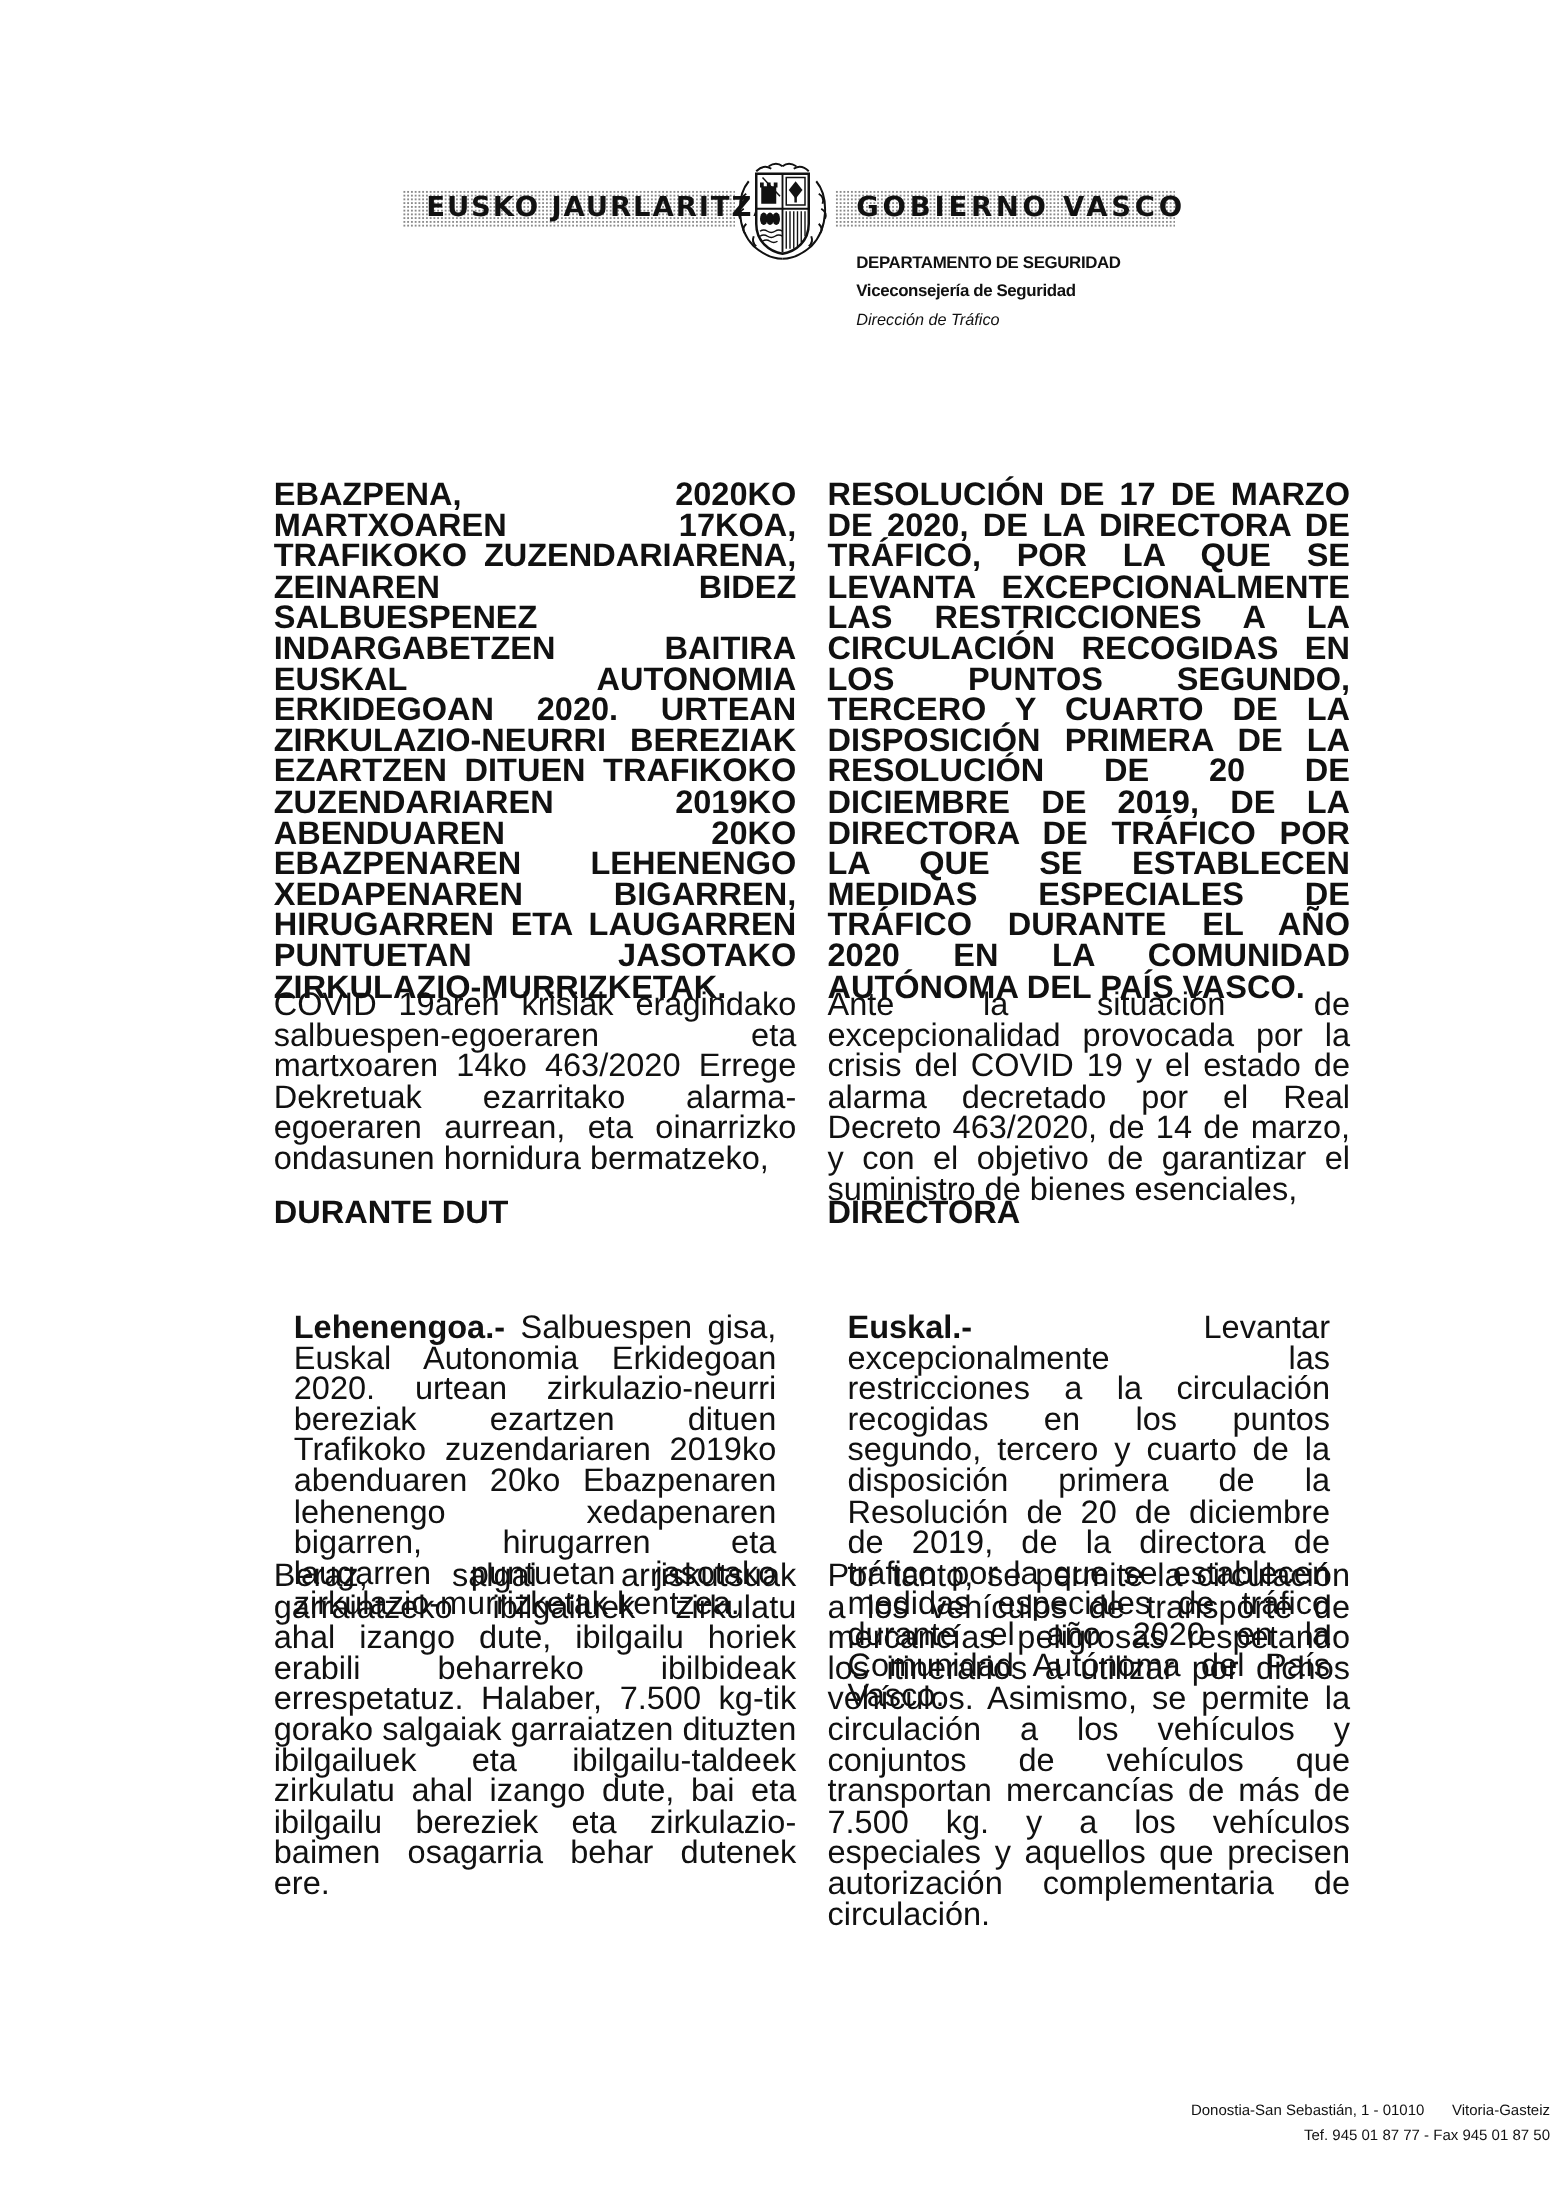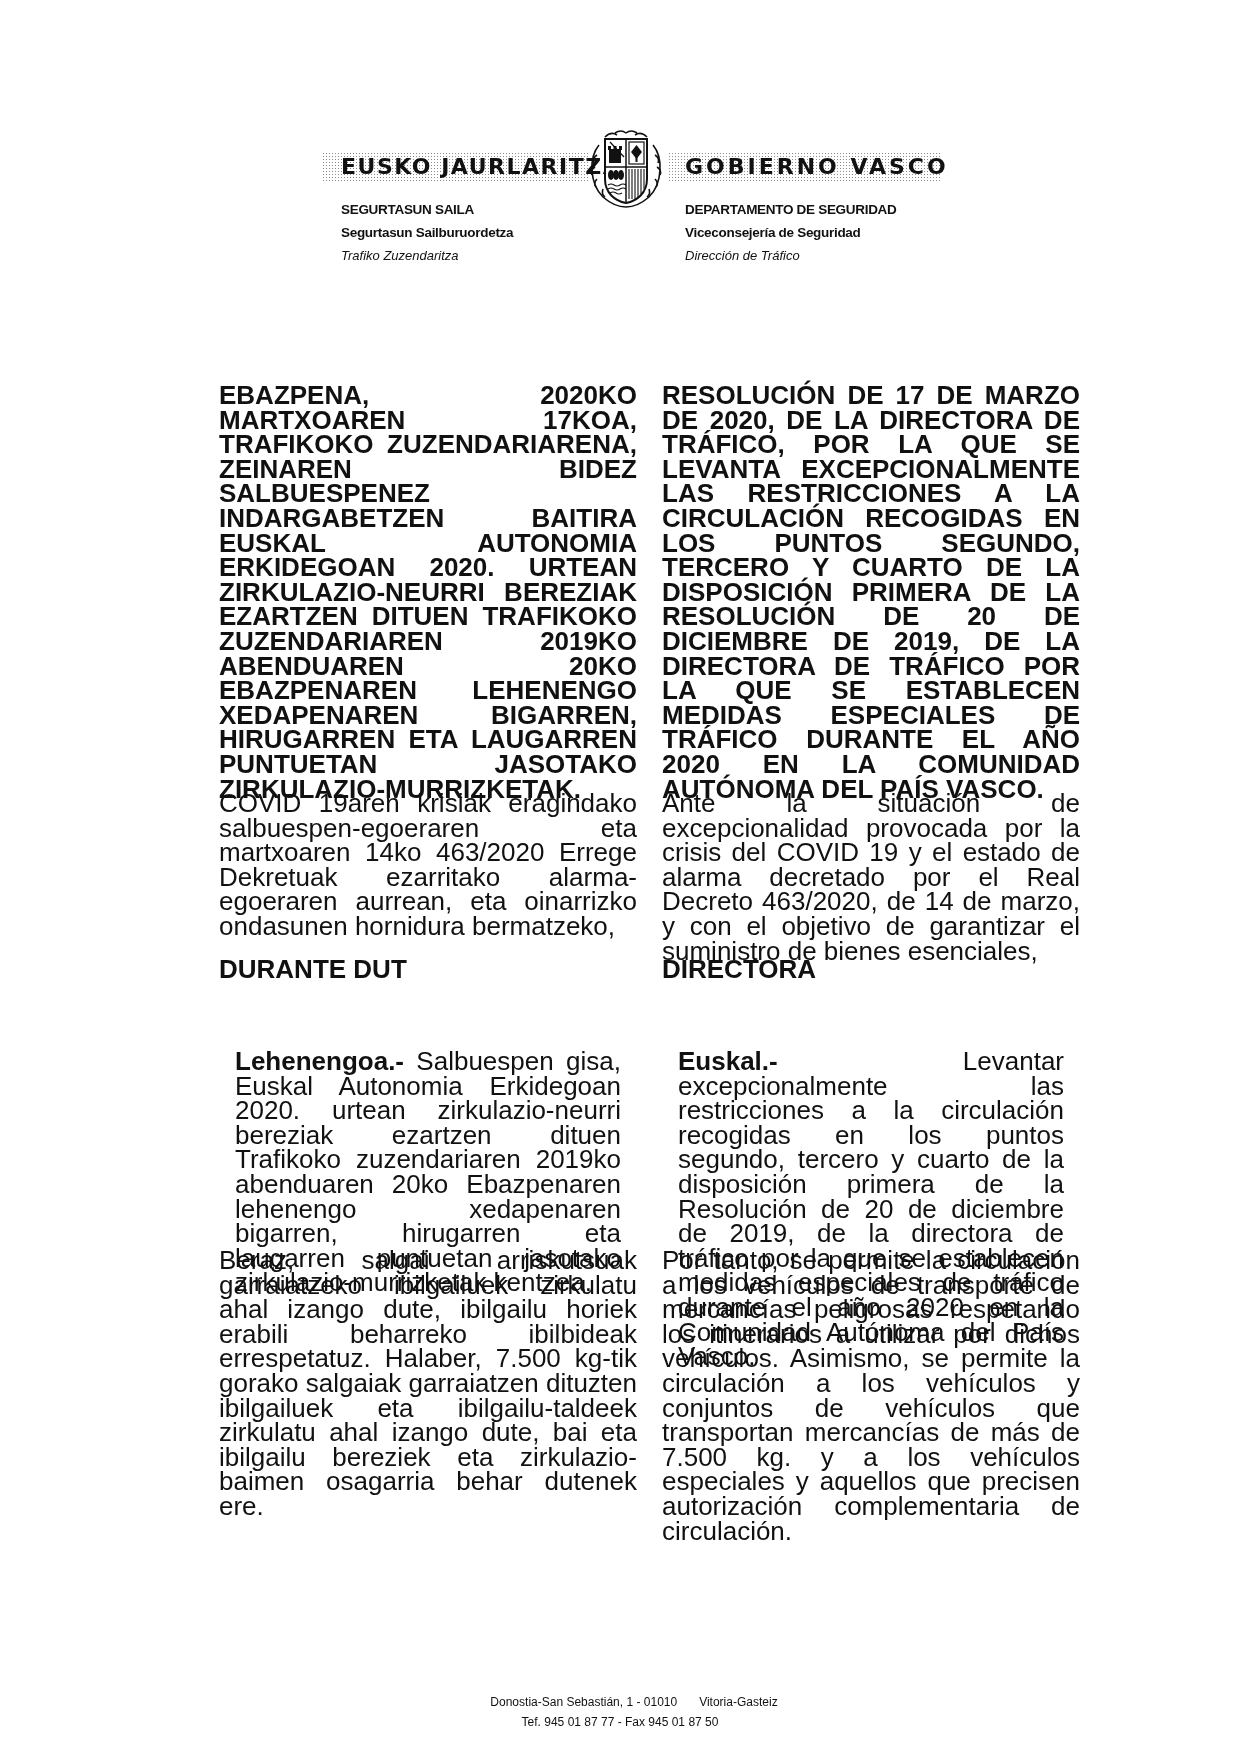--- a/index.html
+++ b/index.html
@@ -29,21 +29,21 @@
   .col.right { left: 662px; width: 418px; }
   .title { font-weight: bold; position: absolute; top: 383px; }
   .p-intro { position: absolute; top: 791px; }
   .resolve { position: absolute; top: 957px; font-weight: bold; }
   .p-first { position: absolute; top: 1033px; }
   .p-second { position: absolute; top: 1248px; }
   .col p { margin: 16px; }
   .lead { font-weight: bold; }
 
   
-  .footer { position: absolute; left: 0; width: 1240px; top: 1678px; text-align: center; font-size: 12px; line-height: 20px; margin-top: 14px; }
+  .footer { position: absolute; left: 0; width: 1240px; top: 1678px; text-align: right; font-size: 12px; line-height: 20px; }
   .footer .addr { padding-left: 28px; }
   .footer .sep { display: inline-block; width: 22px; }
 </style>
 </head>
 <body>
 
 <div class="header">
   <div class="banner left"></div>
   <div class="banner right"></div>
   <div class="banner-title left">EUSKO JAURLARITZA</div>
@@ -81,25 +81,20 @@
     <g stroke="#111" stroke-width="1.1">
       <line x1="44" y1="42" x2="44" y2="72"></line>
       <line x1="47" y1="42" x2="47" y2="72"></line>
       <line x1="50" y1="42" x2="50" y2="72"></line>
       <line x1="53" y1="42" x2="53" y2="70"></line>
       <line x1="56" y1="42" x2="56" y2="67"></line>
       <line x1="59" y1="42" x2="59" y2="62"></line>
     </g>
   </svg>
 
-  <div class="dept left">
-    <span class="l1">SEGURTASUN SAILA</span>
-    <span class="l2">Segurtasun Sailburuordetza</span>
-    <span class="l3">Trafiko Zuzendaritza</span>
-  </div>
   <div class="dept right">
     <span class="l1">DEPARTAMENTO DE SEGURIDAD</span>
     <span class="l2">Viceconsejería de Seguridad</span>
     <span class="l3">Dirección de Tráfico</span>
   </div>
 </div>
 
 <div class="col left title">EBAZPENA, 2020KO MARTXOAREN 17KOA, TRAFIKOKO ZUZENDARIARENA, ZEINAREN BIDEZ SALBUESPENEZ INDARGABETZEN BAITIRA EUSKAL AUTONOMIA ERKIDEGOAN 2020. URTEAN ZIRKULAZIO-NEURRI BEREZIAK EZARTZEN DITUEN TRAFIKOKO ZUZENDARIAREN 2019KO ABENDUAREN 20KO EBAZPENAREN LEHENENGO XEDAPENAREN BIGARREN, HIRUGARREN ETA LAUGARREN PUNTUETAN JASOTAKO ZIRKULAZIO-MURRIZKETAK.</div>
 <div class="col left p-intro">COVID 19aren krisiak eragindako salbuespen-egoeraren eta martxoaren 14ko 463/2020 Errege Dekretuak ezarritako alarma-egoeraren aurrean, eta oinarrizko ondasunen hornidura bermatzeko,</div>
 <div class="col left resolve">DURANTE DUT</div>

